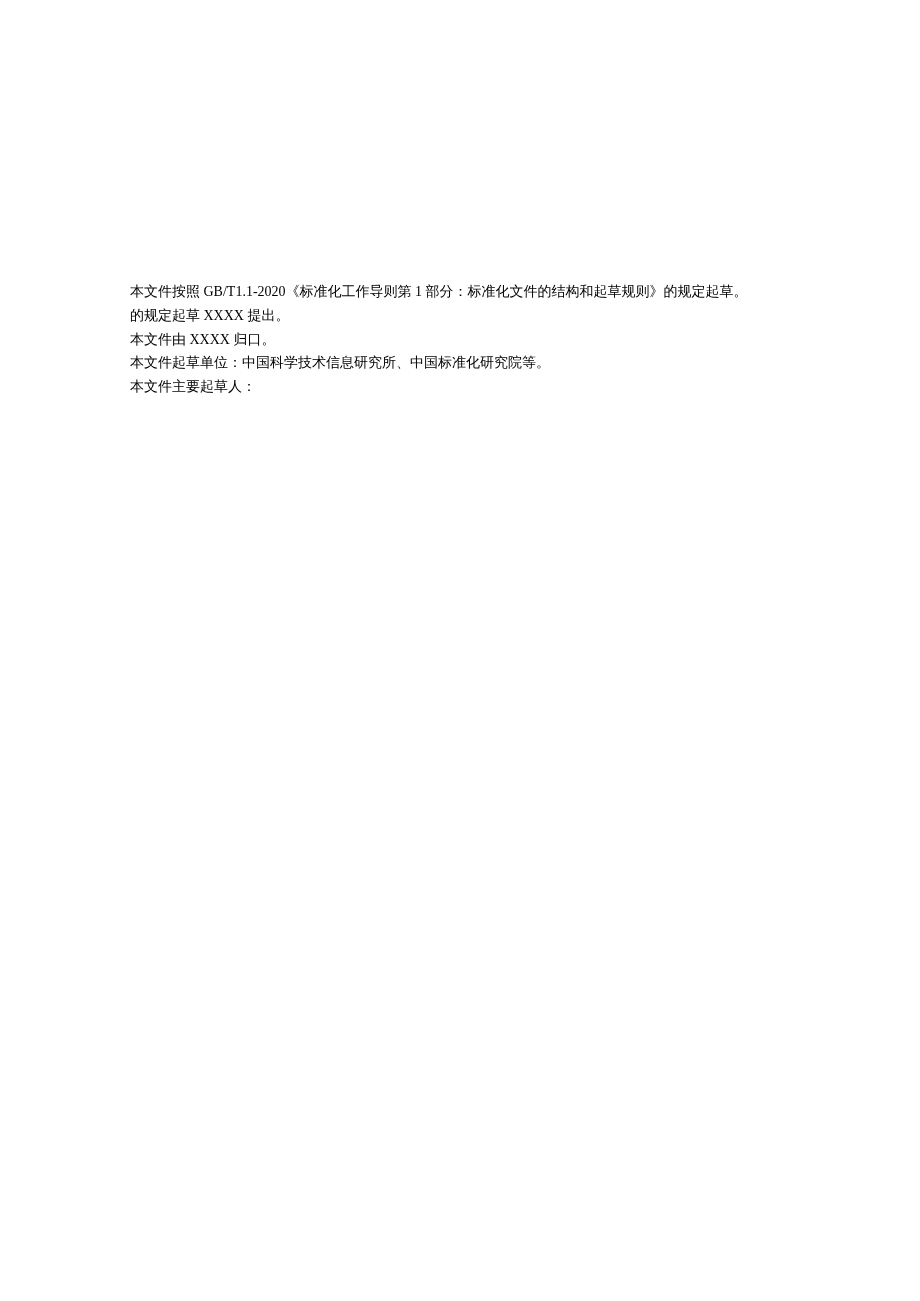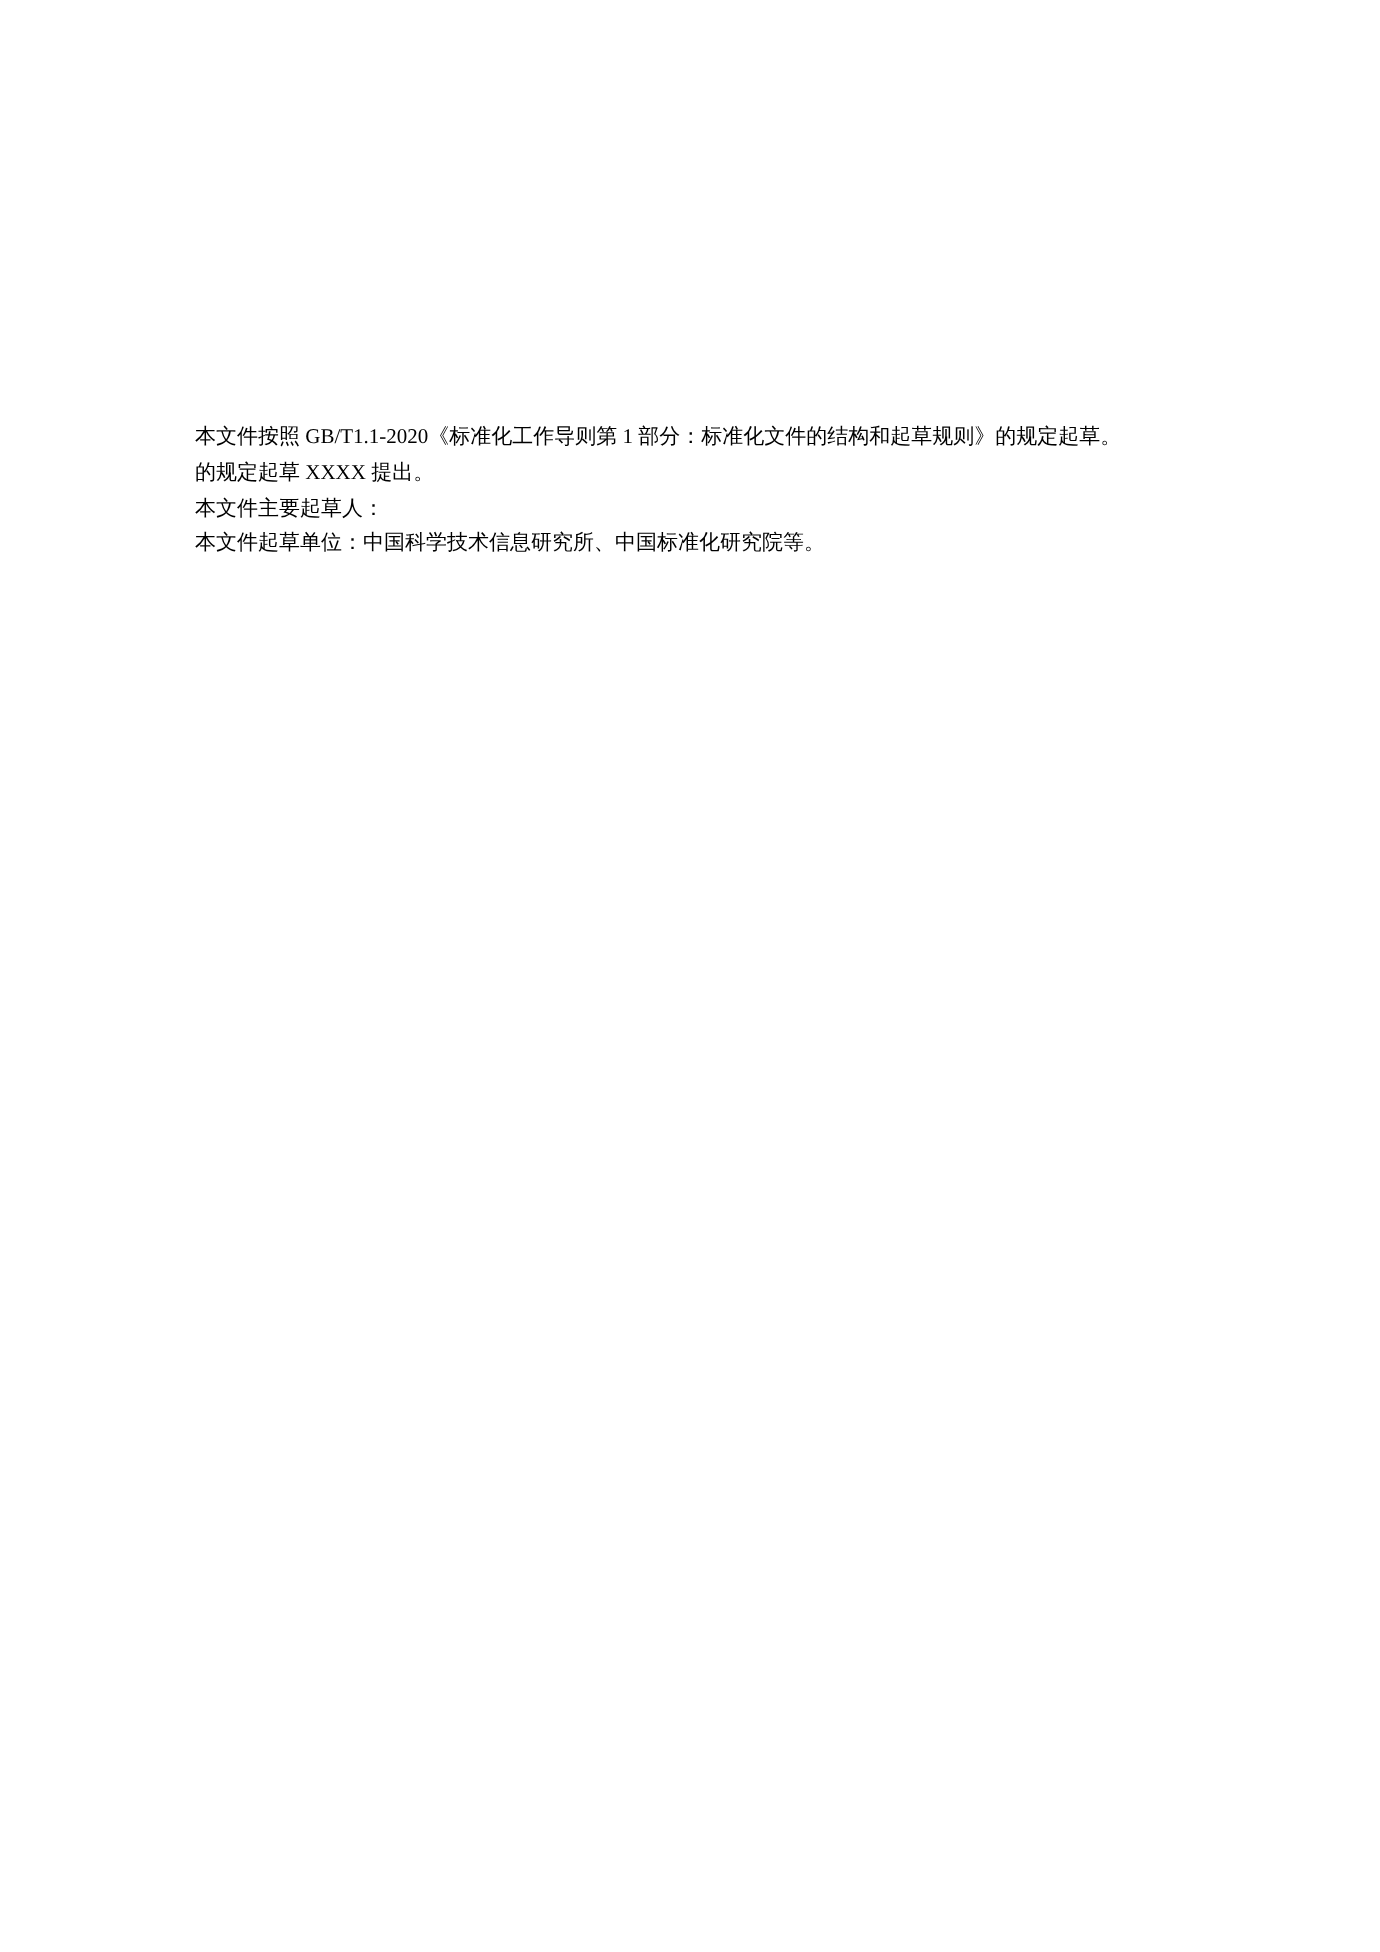--- a/index.html
+++ b/index.html
@@ -25,15 +25,16 @@
       text-indent: 0;
       margin: 0;
     }
   </style>
 </head>
 <body>
 
 <div class="page">
   <p class="paragraph">本文件按照 GB/T1.1-2020《标准化工作导则第 1 部分：标准化文件的结构和起草规则》的规定起草。</p>
   <p class="paragraph">的规定起草 XXXX 提出。</p>
+  <p class="paragraph">本文件由 XXXX 归口。</p>
+  <p class="paragraph">本文件起草单位：中国科学技术信息研究所、中国标准化研究院等。</p>
   <p class="paragraph">本文件主要起草人：</p>
-  <p class="paragraph">本文件起草单位：中国科学技术信息研究所、中国标准化研究院等。</p>
 </div>
 
 </body></html>

